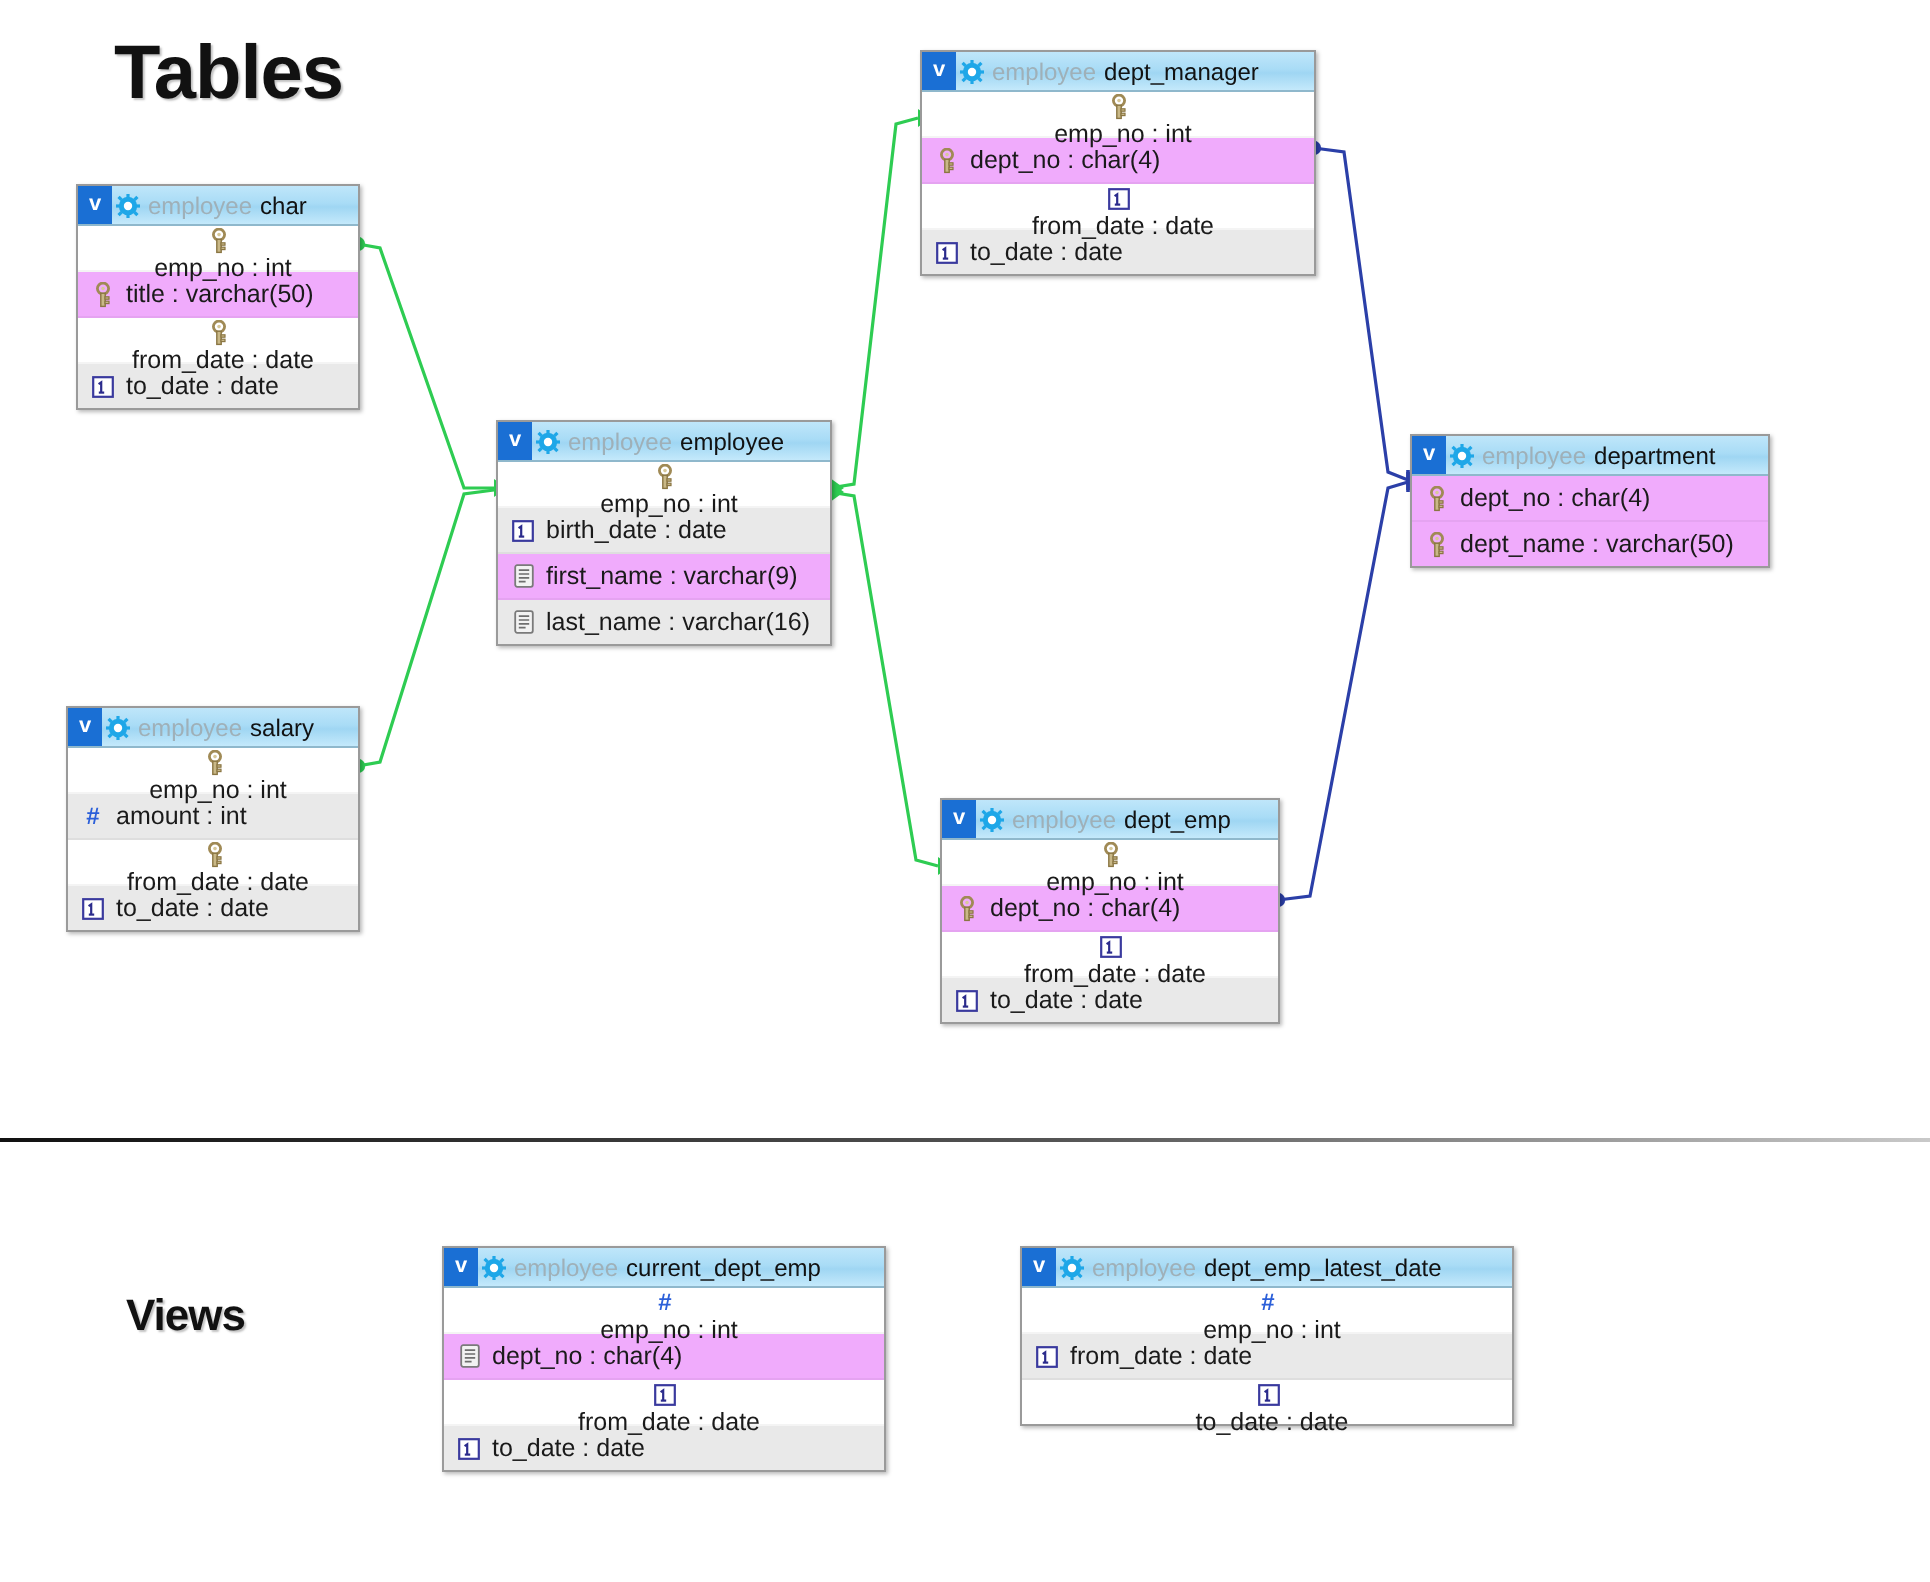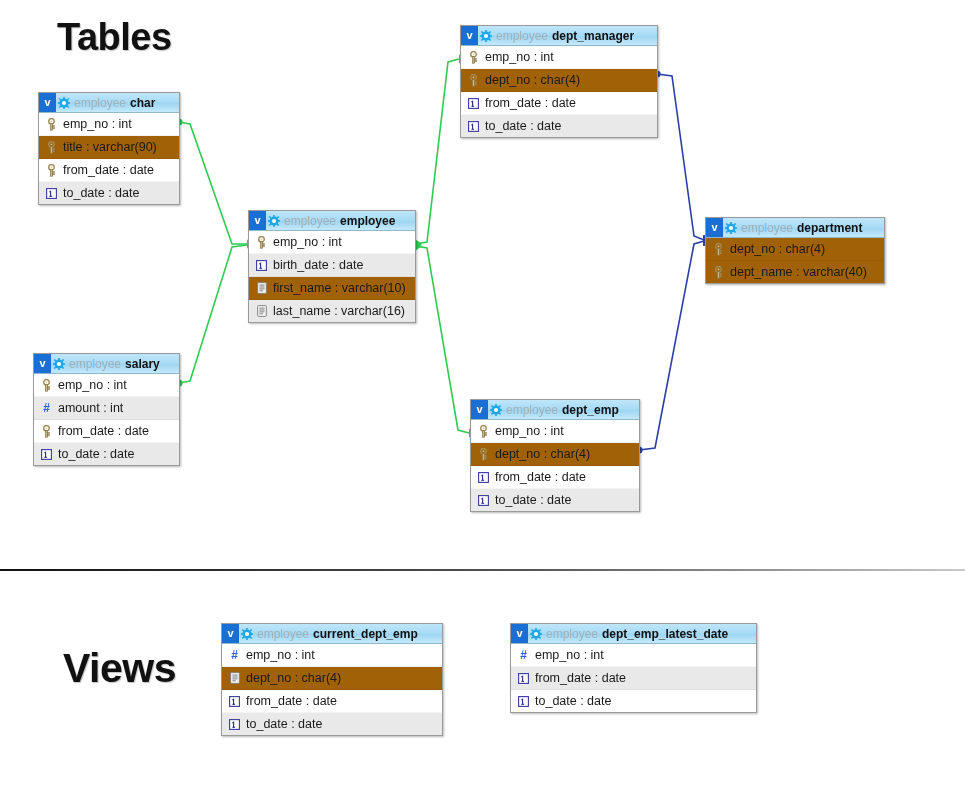--- a/index.html
+++ b/index.html
@@ -10,21 +10,21 @@
 
   #edges{position:absolute;left:0;top:0;width:965px;height:791px;pointer-events:none;}
 
   .section-heading{
     position:absolute;font-weight:bold;color:#111111;
     font-family:"Liberation Sans","DejaVu Sans",sans-serif;
     letter-spacing:-0.5px;
     text-shadow:1px 1px 1px rgba(120,120,120,0.45);
   }
   #heading-tables{left:57px;top:16px;font-size:38px;}
-  #heading-views{left:63px;top:645px;font-size:41px;}
+  #heading-views{left:63px;top:645px;font-size:22px;}
 
   .divider{position:absolute;left:0px;top:569px;width:965px;height:2px;
            background:linear-gradient(to right,#111 0%,#555 55%,#c9c9c9 100%);}
 
   
   .entity{position:absolute;background:#ffffff;
           border:1px solid #9a9a9a;
           box-shadow:1px 1px 2px rgba(0,0,0,0.28);
           font-size:12.5px;}
   .ent-header{
@@ -32,28 +32,28 @@
     background:linear-gradient(to bottom,#bfe6fa 0%,#a9dcf6 45%,#9fd6f3 55%,#c4e9fb 100%);
     border-bottom:1px solid #8fb8cc;
     padding-right:6px;
     white-space:nowrap;
   }
   .v-badge{width:17px;height:19px;background:#1a6fd4;color:#ffffff;
            font-size:11px;font-weight:bold;line-height:19px;text-align:center;
            font-family:"Liberation Sans","DejaVu Sans",sans-serif;flex:0 0 auto;}
   .gear{width:16px;height:19px;flex:0 0 auto;display:flex;align-items:center;justify-content:center;}
   .schema{color:#9fb0b8;font-size:12px;padding-left:2px;}
-  .tname{color:#111111;font-size:12px;font-weight:bold;padding-left:4px;}
+  .tname{color:#111111;font-size:12px;font-weight:normal;padding-left:4px;}
 
   .row{display:flex;align-items:center;height:22px;padding-left:5px;white-space:nowrap;
        border-bottom:1px solid rgba(0,0,0,0.045);}
   .row:last-child{border-bottom:none;text-align:center;}
-  .row.white{background:#ffffff;}
+  .row.white{background:#ffffff;flex-direction:column;}
   .row.gray{background:#e9e9e9;}
-  .row.pink{background:#a16207;}
+  .row.pink{background:#f0abfc;}
   .col-icon{width:15px;height:14px;flex:0 0 auto;display:flex;align-items:center;justify-content:center;margin-right:4px;}
   .col-text{color:#1a1a1a;font-size:12.5px;}
 
   
   .ico-hash{color:#2b5fd9;font-weight:bold;font-size:12px;line-height:12px;
             font-family:"Liberation Sans","DejaVu Sans",sans-serif;}
 </style>
 </head>
 <body>
 
@@ -136,21 +136,21 @@
         <div class="row pink">
           <span class="col-icon">
             <svg width="11" height="13" viewBox="0 0 11 13">
               <circle cx="5.5" cy="3.3" r="2.8" fill="none" stroke="#a08a55" stroke-width="1.4"></circle>
               <circle cx="5.5" cy="3.3" r="0.9" fill="#d8c99a"></circle>
               <rect x="4.4" y="5.6" width="2.2" height="6.6" fill="#c9b887" stroke="#8a7643" stroke-width="0.7"></rect>
               <rect x="6.5" y="7.4" width="2" height="1.2" fill="#c9b887" stroke="#8a7643" stroke-width="0.6"></rect>
               <rect x="6.5" y="9.6" width="2" height="1.2" fill="#c9b887" stroke="#8a7643" stroke-width="0.6"></rect>
             </svg>
           </span>
-          <span class="col-text">title : varchar(90)</span>
+          <span class="col-text">title : varchar(50)</span>
         </div>
         <div class="row white">
           <span class="col-icon">
             <svg width="11" height="13" viewBox="0 0 11 13">
               <circle cx="5.5" cy="3.3" r="2.8" fill="none" stroke="#a08a55" stroke-width="1.4"></circle>
               <circle cx="5.5" cy="3.3" r="0.9" fill="#d8c99a"></circle>
               <rect x="4.4" y="5.6" width="2.2" height="6.6" fill="#c9b887" stroke="#8a7643" stroke-width="0.7"></rect>
               <rect x="6.5" y="7.4" width="2" height="1.2" fill="#c9b887" stroke="#8a7643" stroke-width="0.6"></rect>
               <rect x="6.5" y="9.6" width="2" height="1.2" fill="#c9b887" stroke="#8a7643" stroke-width="0.6"></rect>
             </svg>
@@ -279,21 +279,21 @@
           </span>
           <span class="col-text">birth_date : date</span>
         </div>
         <div class="row pink">
           <span class="col-icon">
             <svg width="10" height="12" viewBox="0 0 10 12">
               <rect x="0.6" y="0.6" width="8.8" height="10.8" rx="1" fill="#f2f2f2" stroke="#7a7a7a" stroke-width="0.9"></rect>
               <path d="M2.4 3.1 H7.6 M2.4 5 H7.6 M2.4 6.9 H7.6 M2.4 8.8 H5.8" stroke="#6e6e6e" stroke-width="0.85"></path>
             </svg>
           </span>
-          <span class="col-text">first_name : varchar(10)</span>
+          <span class="col-text">first_name : varchar(9)</span>
         </div>
         <div class="row gray">
           <span class="col-icon">
             <svg width="10" height="12" viewBox="0 0 10 12">
               <rect x="0.6" y="0.6" width="8.8" height="10.8" rx="1" fill="#f2f2f2" stroke="#7a7a7a" stroke-width="0.9"></rect>
               <path d="M2.4 3.1 H7.6 M2.4 5 H7.6 M2.4 6.9 H7.6 M2.4 8.8 H5.8" stroke="#6e6e6e" stroke-width="0.85"></path>
             </svg>
           </span>
           <span class="col-text">last_name : varchar(16)</span>
         </div>
@@ -398,21 +398,21 @@
         <div class="row pink">
           <span class="col-icon">
             <svg width="11" height="13" viewBox="0 0 11 13">
               <circle cx="5.5" cy="3.3" r="2.8" fill="none" stroke="#a08a55" stroke-width="1.4"></circle>
               <circle cx="5.5" cy="3.3" r="0.9" fill="#d8c99a"></circle>
               <rect x="4.4" y="5.6" width="2.2" height="6.6" fill="#c9b887" stroke="#8a7643" stroke-width="0.7"></rect>
               <rect x="6.5" y="7.4" width="2" height="1.2" fill="#c9b887" stroke="#8a7643" stroke-width="0.6"></rect>
               <rect x="6.5" y="9.6" width="2" height="1.2" fill="#c9b887" stroke="#8a7643" stroke-width="0.6"></rect>
             </svg>
           </span>
-          <span class="col-text">dept_name : varchar(40)</span>
+          <span class="col-text">dept_name : varchar(50)</span>
         </div>
       </div>
       <div class="entity" style="left: 470px; top: 399px; width: 168px;">
         <div class="ent-header">
           <div class="v-badge">v</div>
           <div class="gear">
             <svg width="12" height="12" viewBox="0 0 12 12">
               <g fill="#1ea7e8">
                 <circle cx="6" cy="6" r="4.6"></circle>
                 <rect x="5.2" y="0" width="1.6" height="2.2"></rect>

